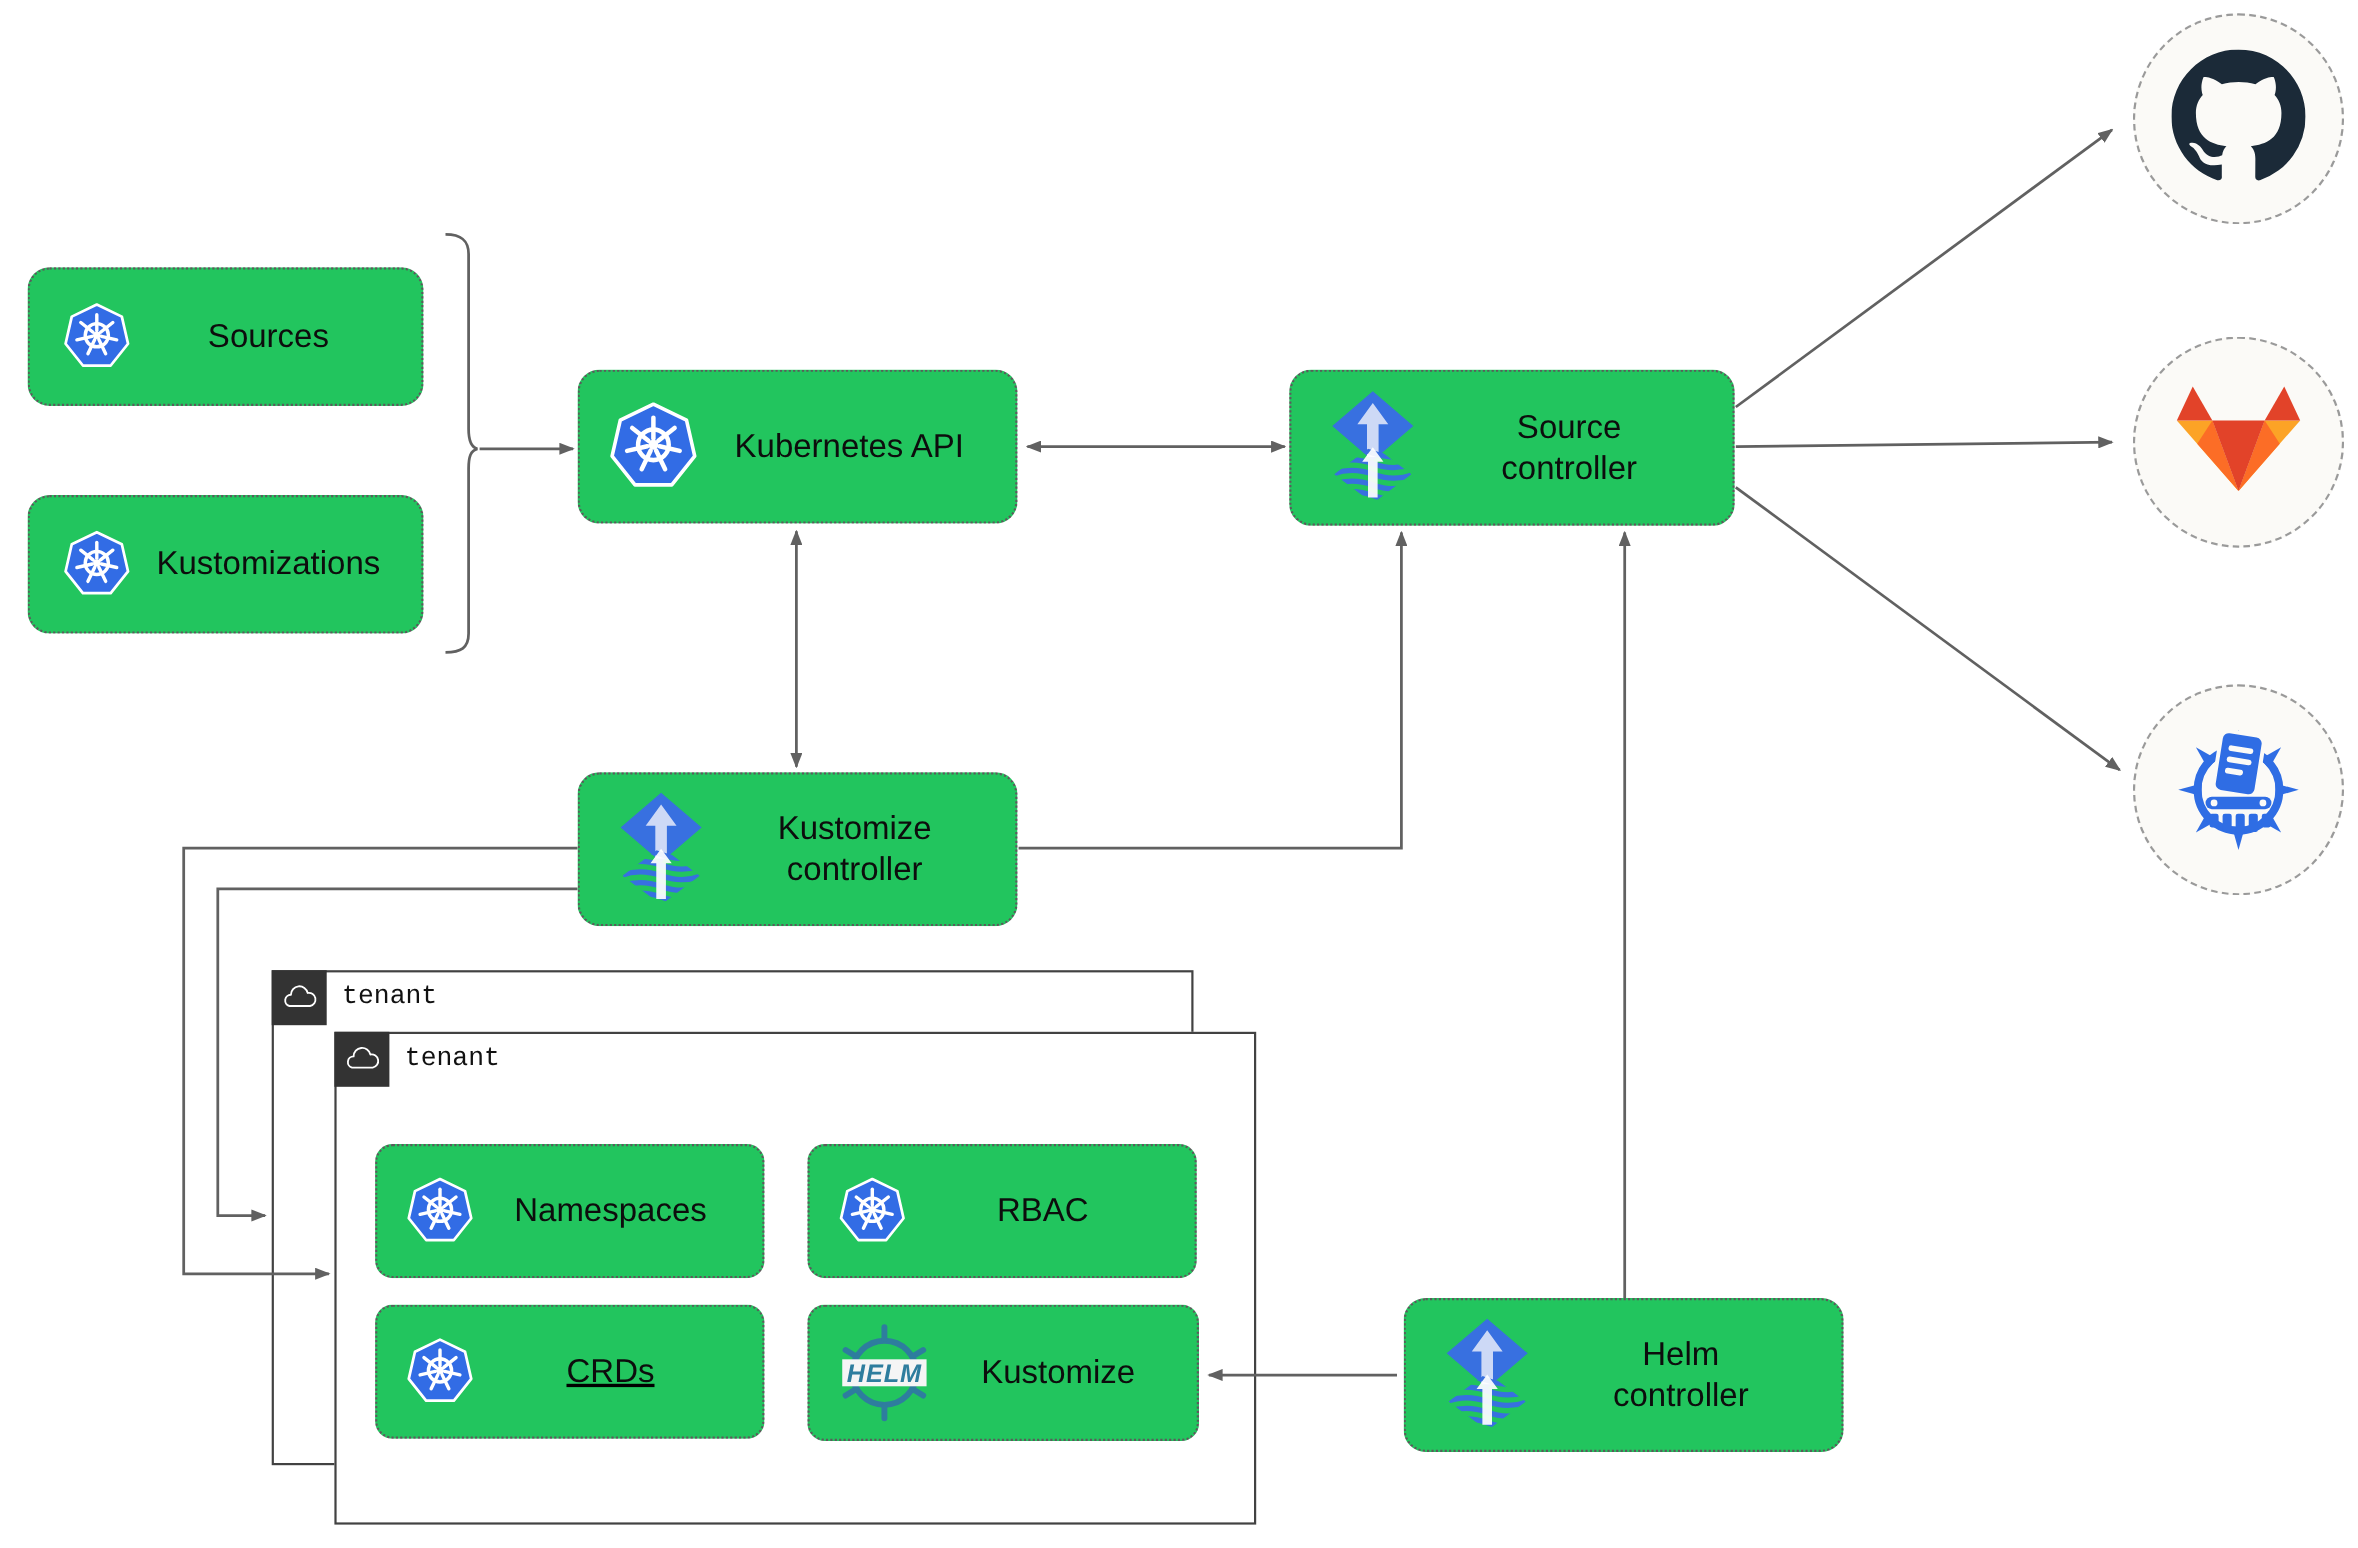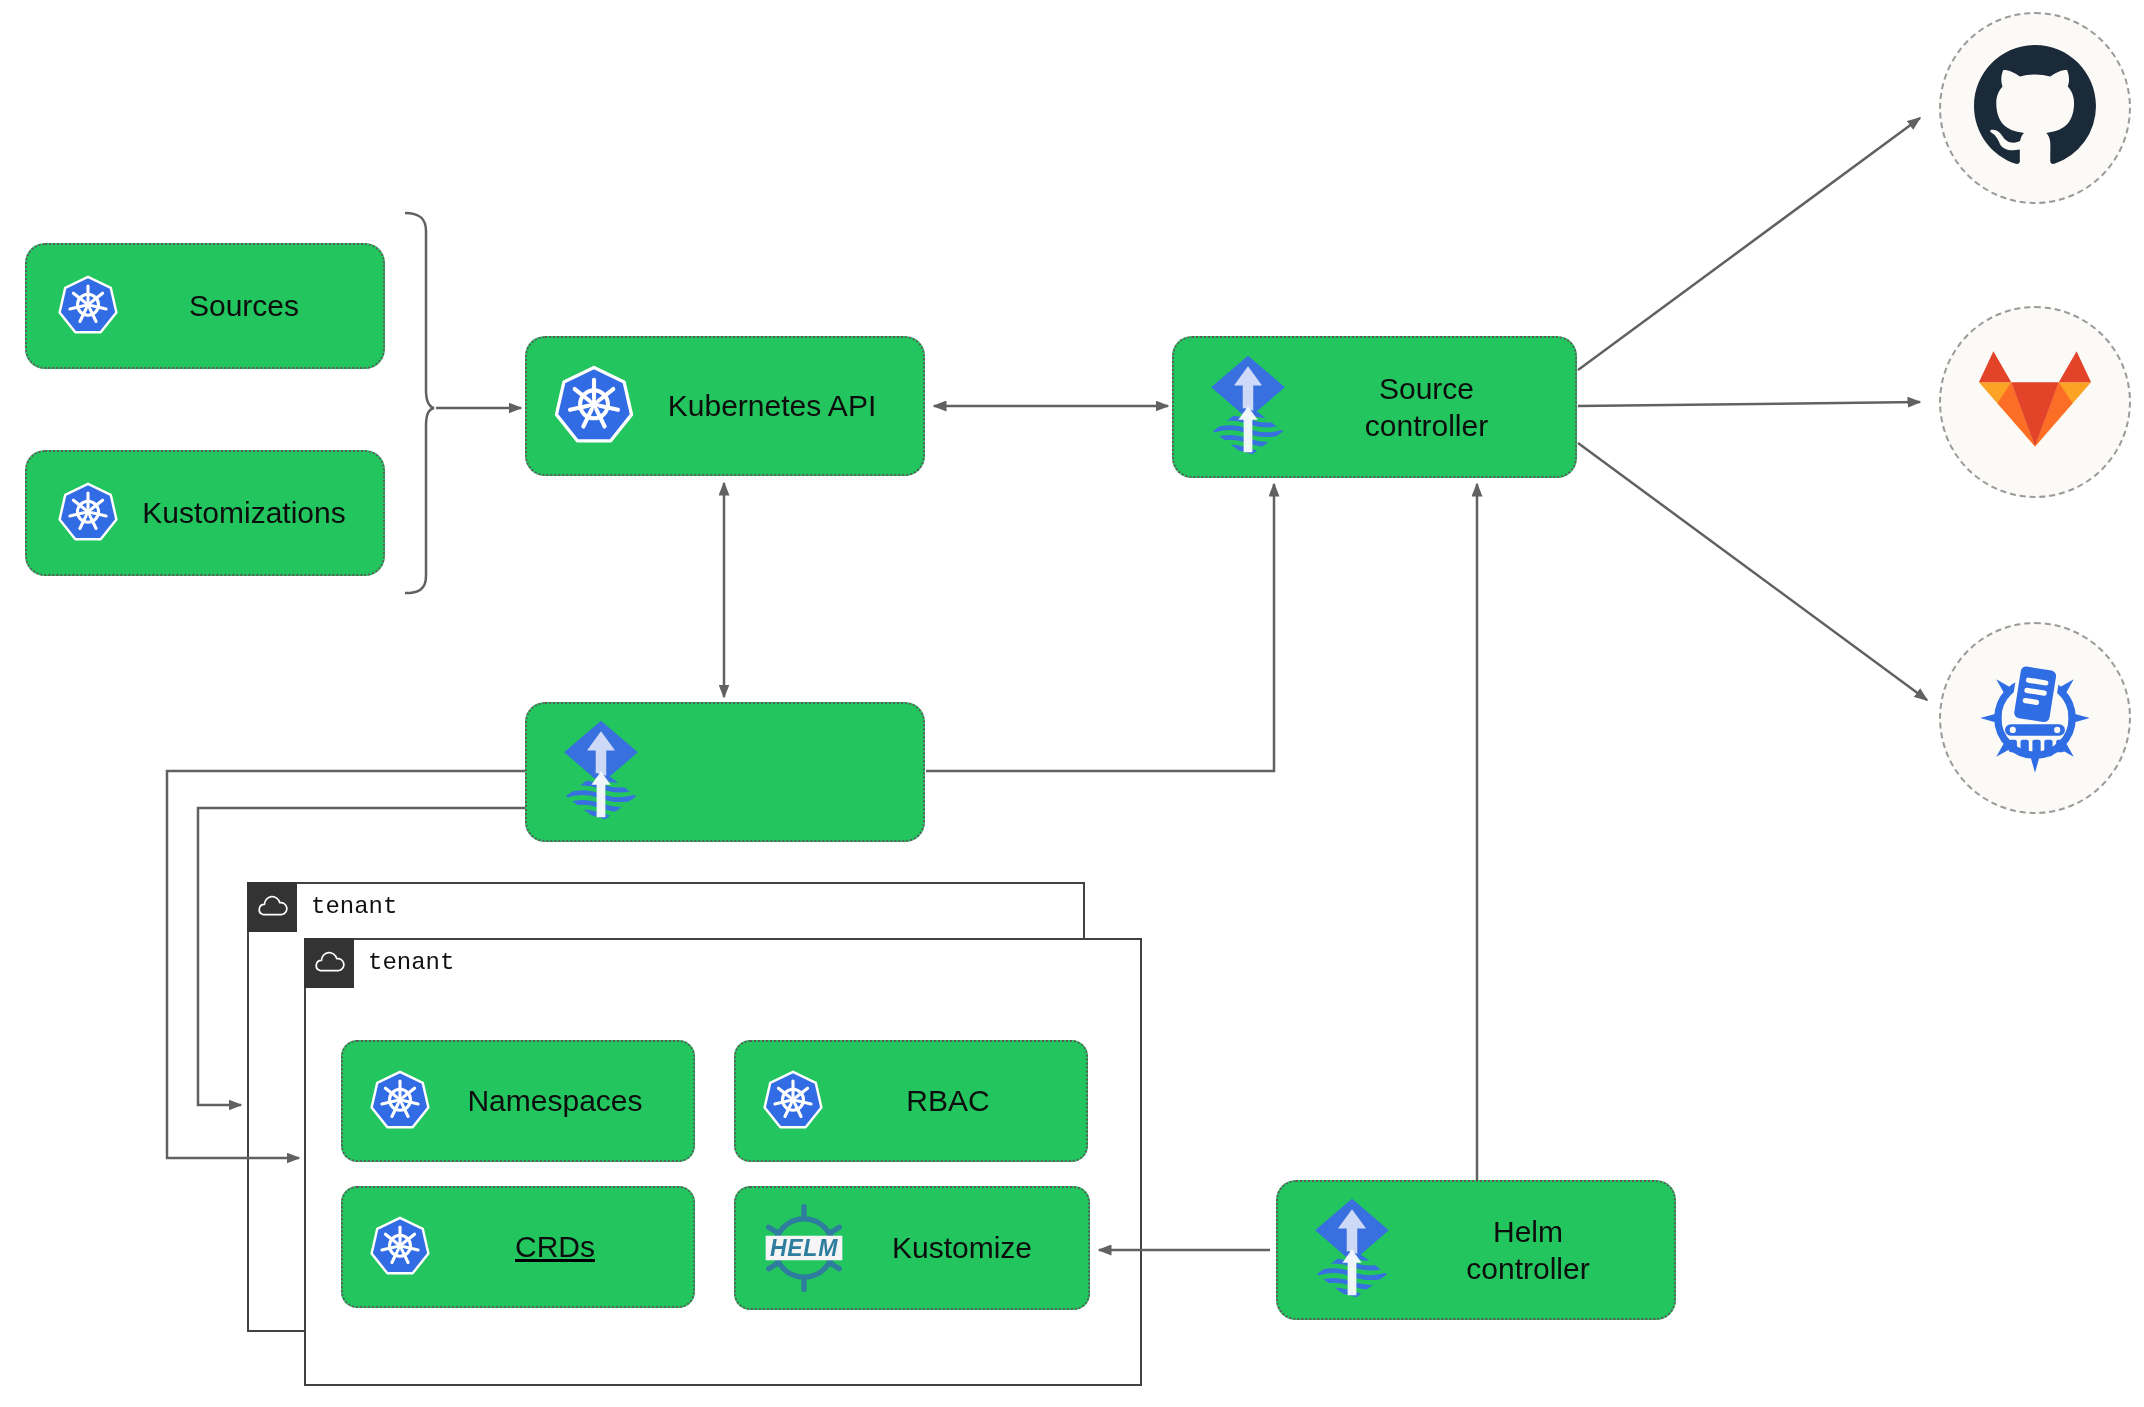--- a/index.html
+++ b/index.html
@@ -97,20 +97,21 @@
     </span>
     <span class="nlabel"><span class="wrap2">Source controller</span></span>
   </div>
 
   <div class="node" style="left:525px;top:702px;width:400px;height:140px;">
     <span class="nicon" style="margin-left:30px;">
       <svg width="88" height="107">
           <use href="#sym-flux"></use>
         </svg>
     </span>
+    <span class="nlabel"><span class="wrap2">Kustomize controller</span></span>
   </div>
 
   <div class="node" style="left:1276px;top:1180px;width:400px;height:140px;">
     <span class="nicon" style="margin-left:30px;">
       <svg width="88" height="107">
           <use href="#sym-flux"></use>
         </svg>
     </span>
     <span class="nlabel"><span class="wrap2">Helm controller</span></span>
   </div>

